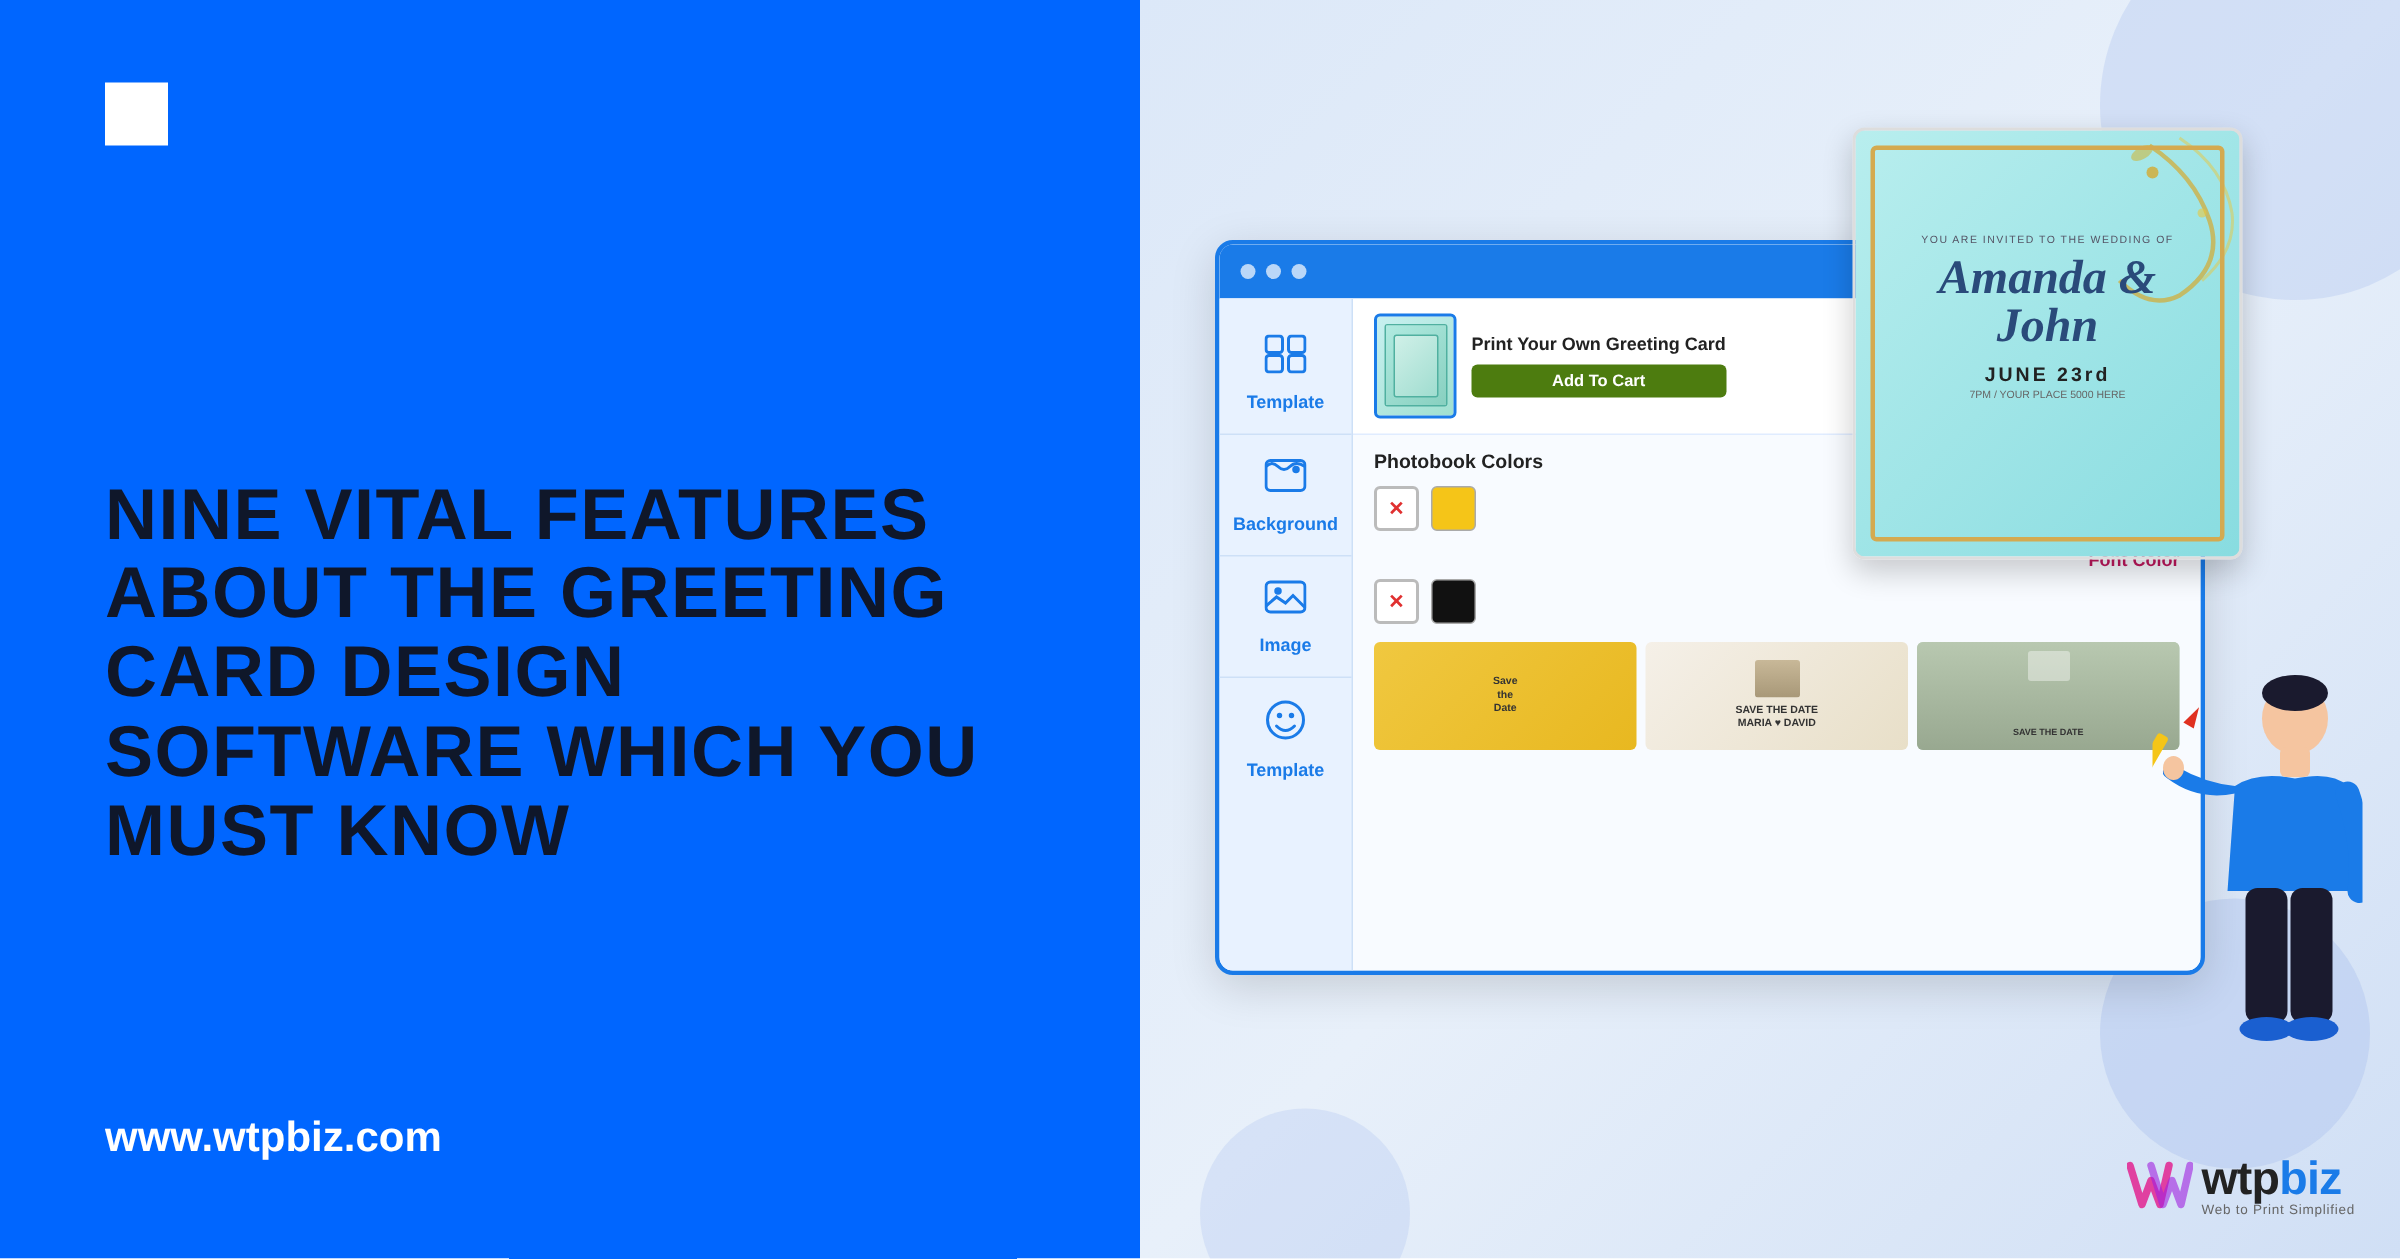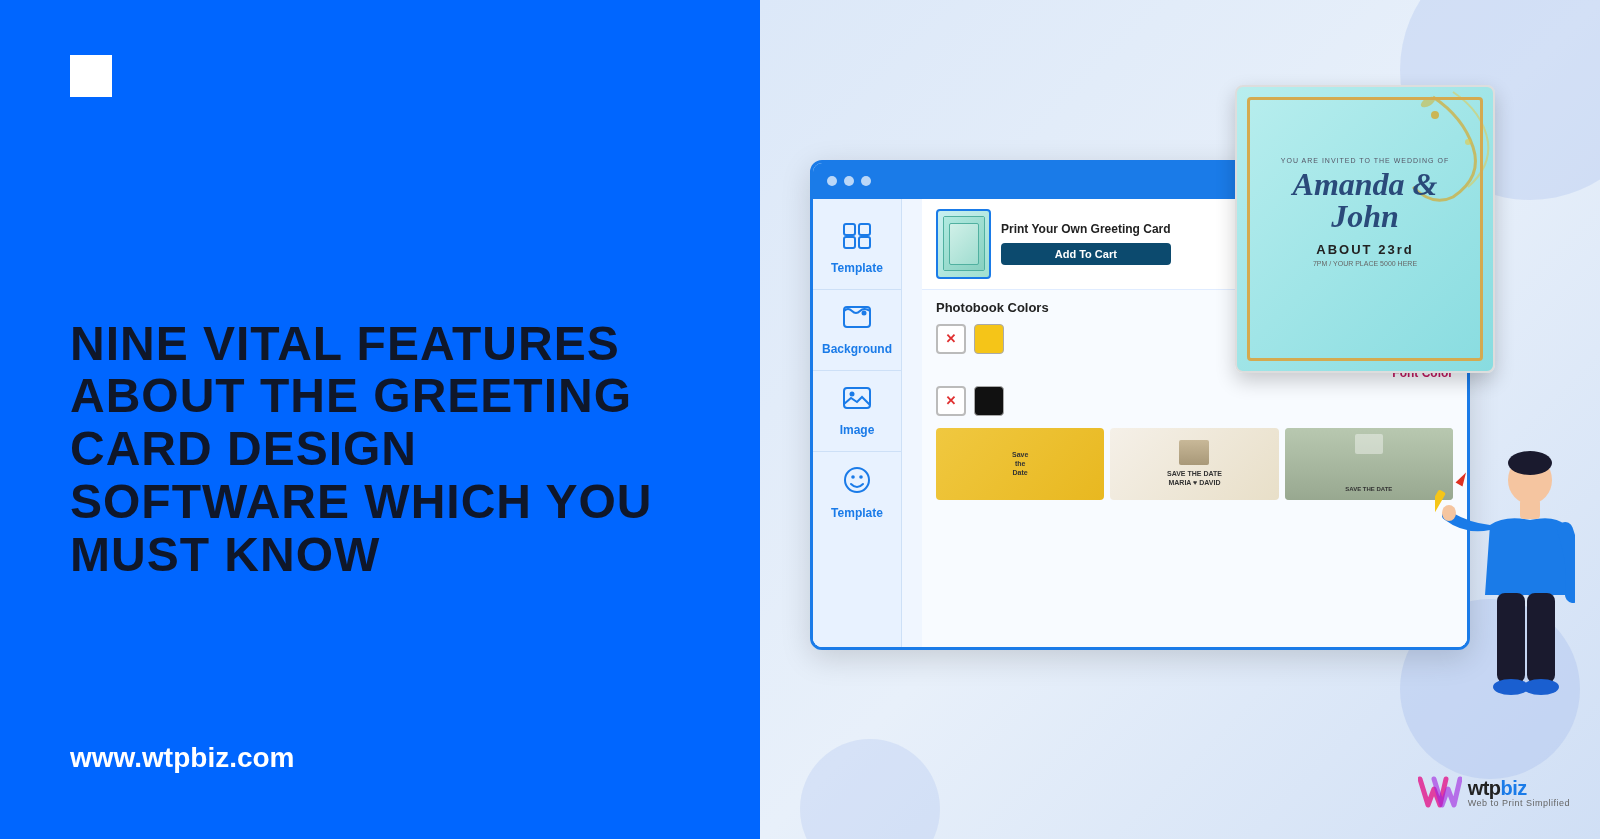--- a/index.html
+++ b/index.html
@@ -151,21 +151,20 @@
       font-weight: 600;
       text-align: center;
     }
 
     
     .main-content {
       flex: 1;
       display: flex;
       flex-direction: column;
       overflow: hidden;
-      margin-left: 20px;
     }
 
     
     .top-bar {
       background: white;
       padding: 10px 14px;
       display: flex;
       align-items: center;
       gap: 12px;
       border-bottom: 1px solid #e0ecff;
@@ -213,21 +212,21 @@
       flex-direction: column;
       gap: 6px;
     }
     .product-title {
       font-size: 12px;
       font-weight: 700;
       color: #222;
       line-height: 1.3;
     }
     .add-to-cart-btn {
-      background: #0c4a6e;
+      background: #4d7c0f;
       color: white;
       border: none;
       border-radius: 4px;
       padding: 5px 10px;
       font-size: 11px;
       font-weight: 700;
       cursor: pointer;
     }
 
     
@@ -386,21 +385,21 @@
     }
     .wtp-w-icon {
       width: 44px;
       height: 36px;
     }
     .wtp-text {
       display: flex;
       flex-direction: column;
     }
     .wtp-name {
-      font-size: 20px;
+      font-size: 31px;
       font-weight: 900;
       line-height: 1;
       letter-spacing: -0.5px;
     }
     .wtp-name .wtp-part {
       color: #222;
     }
     .wtp-name .biz-part {
       color: #1a7be8;
     }
@@ -555,21 +554,21 @@
           <circle cx="95" cy="55" r="3" fill="#e8c840" opacity="0.6"></circle>
           <ellipse cx="55" cy="15" rx="8" ry="4" fill="#d4b020" opacity="0.5" transform="rotate(-30 55 15)"></ellipse>
         </svg>
       </div>
       <div class="gc-gold-frame"></div>
       <div class="gc-text-block">
         <div class="gc-invited-text" style="font-size:7px;color:#556;letter-spacing:1px;margin-bottom:4px;">YOU ARE INVITED TO THE WEDDING OF</div>
         <div class="gc-name" style="font-size:32px;font-style:italic;color:#2a4a7a;font-weight:bold;line-height:1.0;font-family:Georgia,serif;">
           <span>Amanda &amp; John</span>
         </div>
-        <div class="gc-date" style="font-size:13px;font-weight:bold;color:#222;margin-top:10px;letter-spacing:2px;">ABOUT 23rd</div>
+        <div class="gc-date" style="font-size:13px;font-weight:bold;color:#222;margin-top:10px;letter-spacing:2px;">JUNE 23rd</div>
         <div class="gc-sub-date" style="font-size:7px;color:#666;margin-top:3px;">7PM / YOUR PLACE 5000 HERE</div>
       </div>
     </div>
   </div>
 
   <div style="position:absolute; right: 25px; bottom: 100px; z-index: 7;">
     <svg width="140" height="300" viewBox="0 0 140 300" fill="none">
 
       <ellipse cx="95" cy="45" rx="22" ry="24" fill="#f5c5a0"></ellipse>
 

